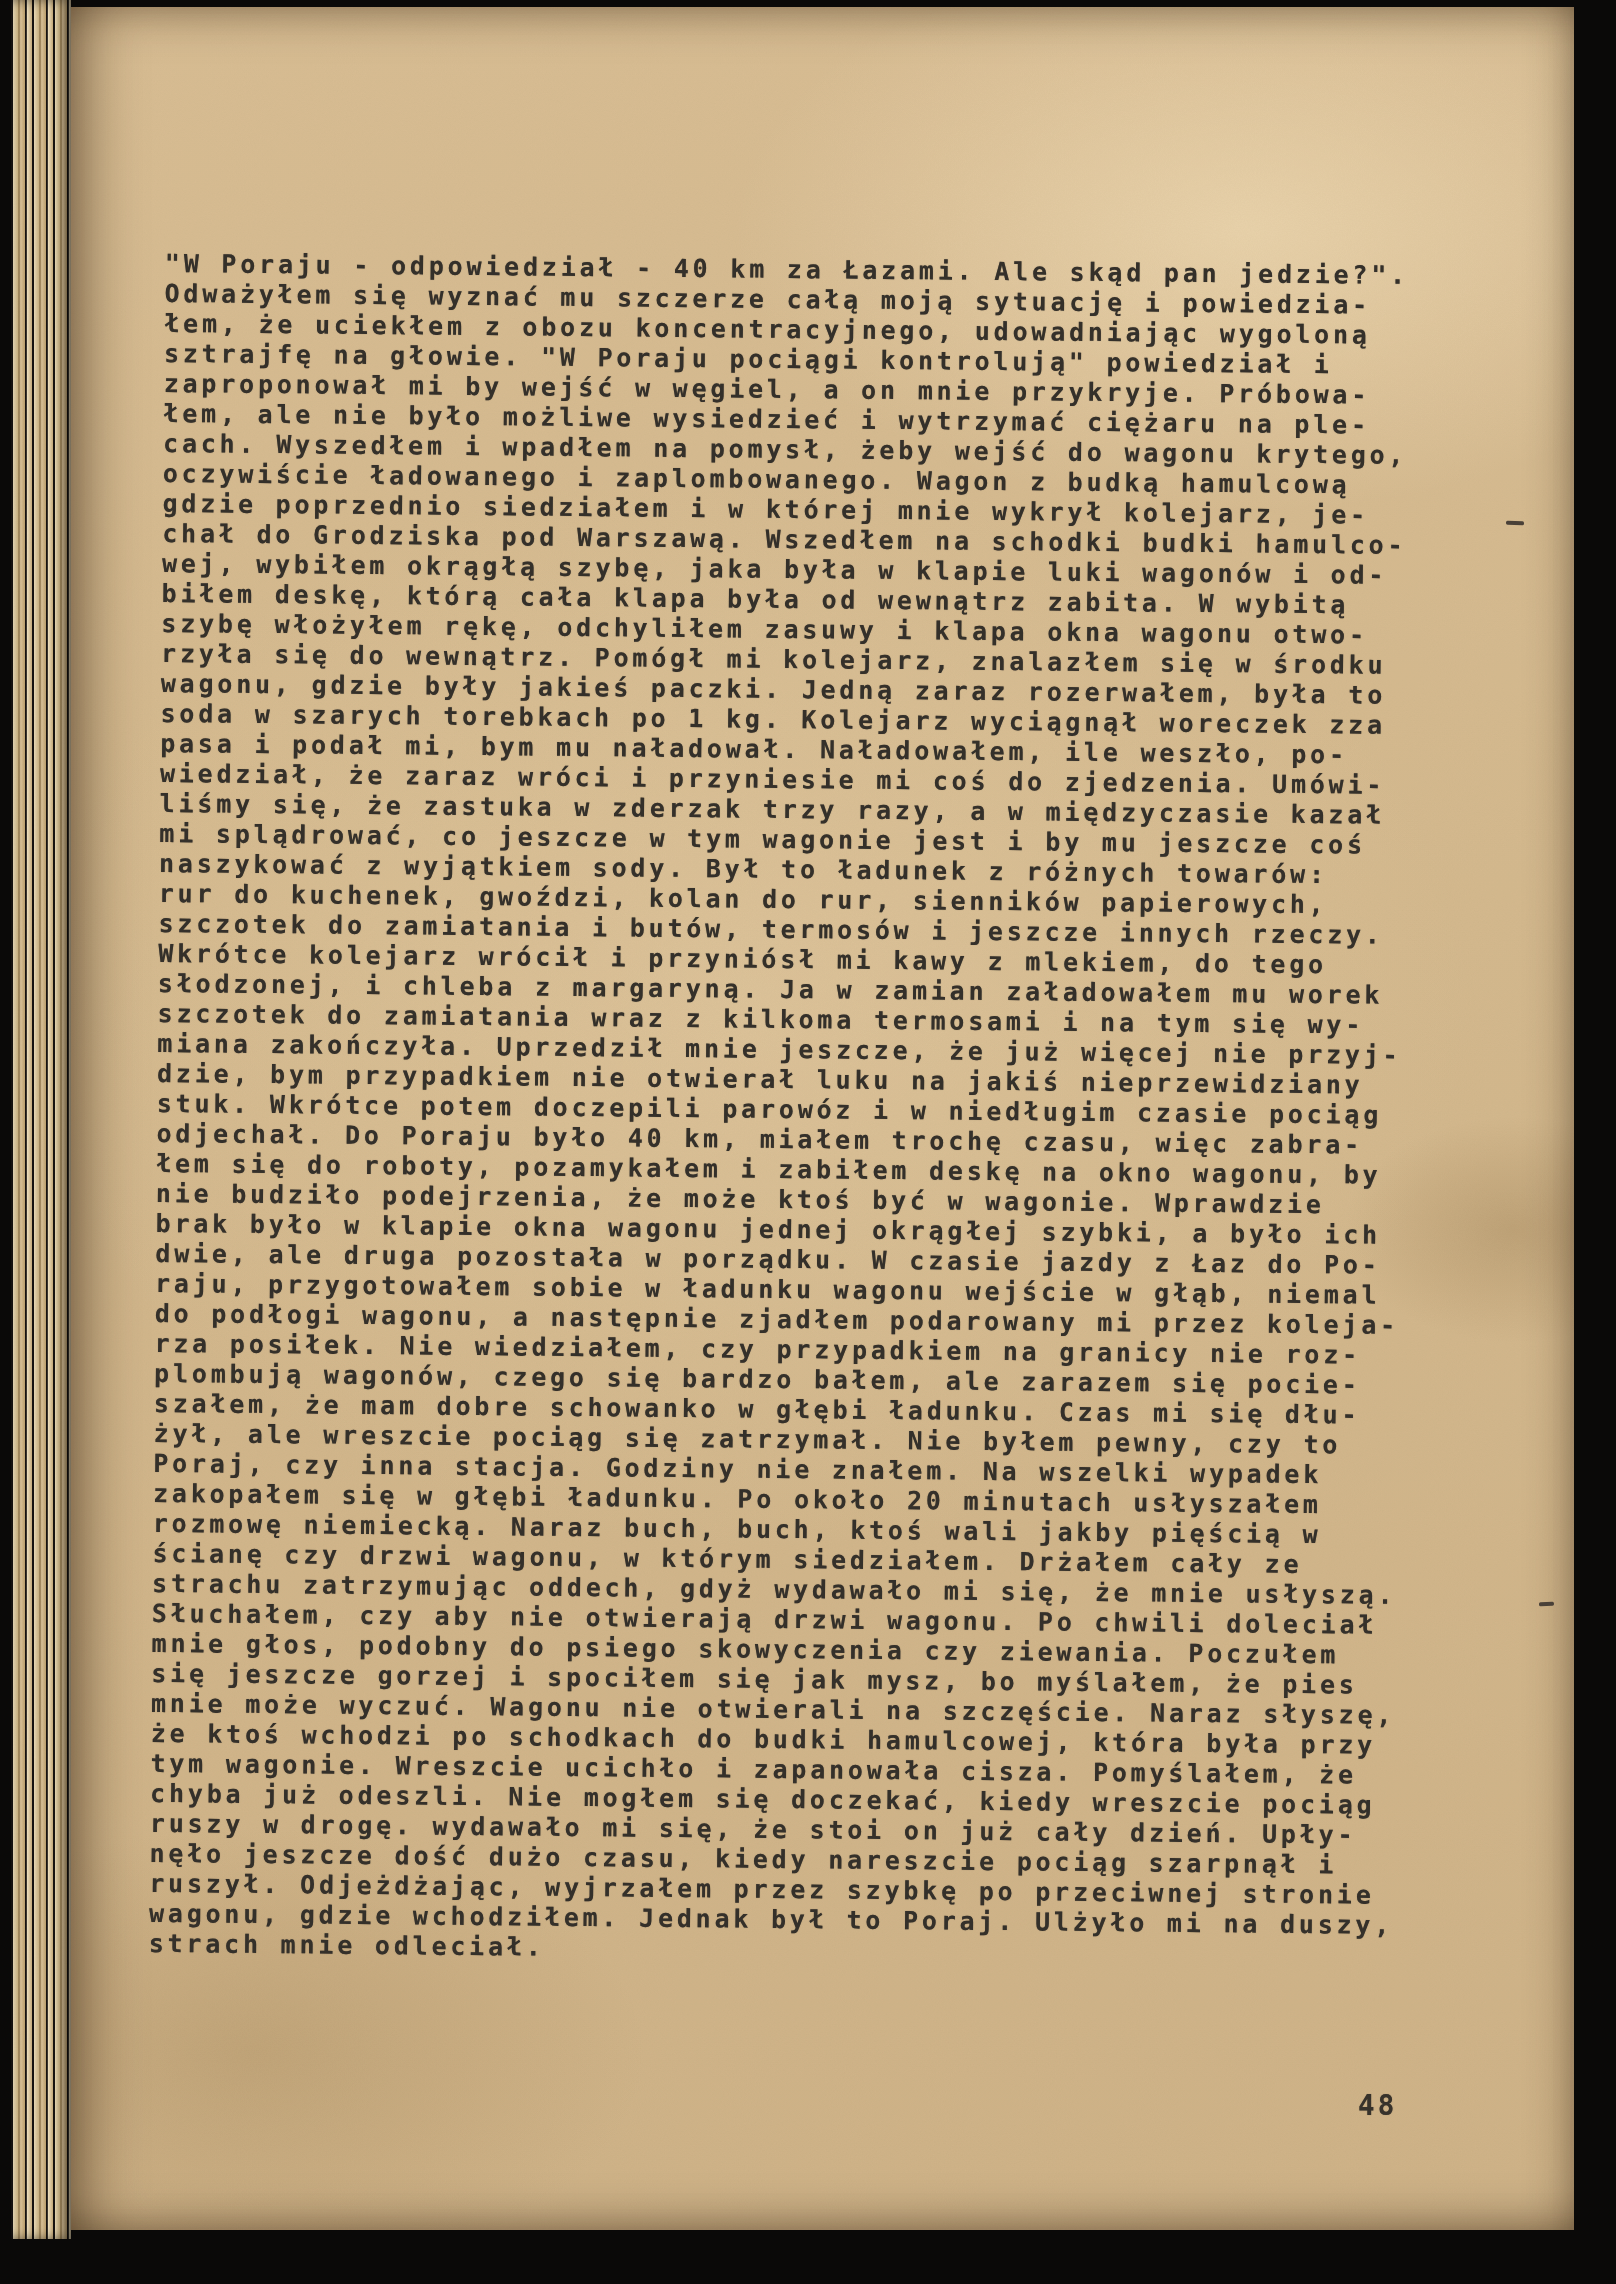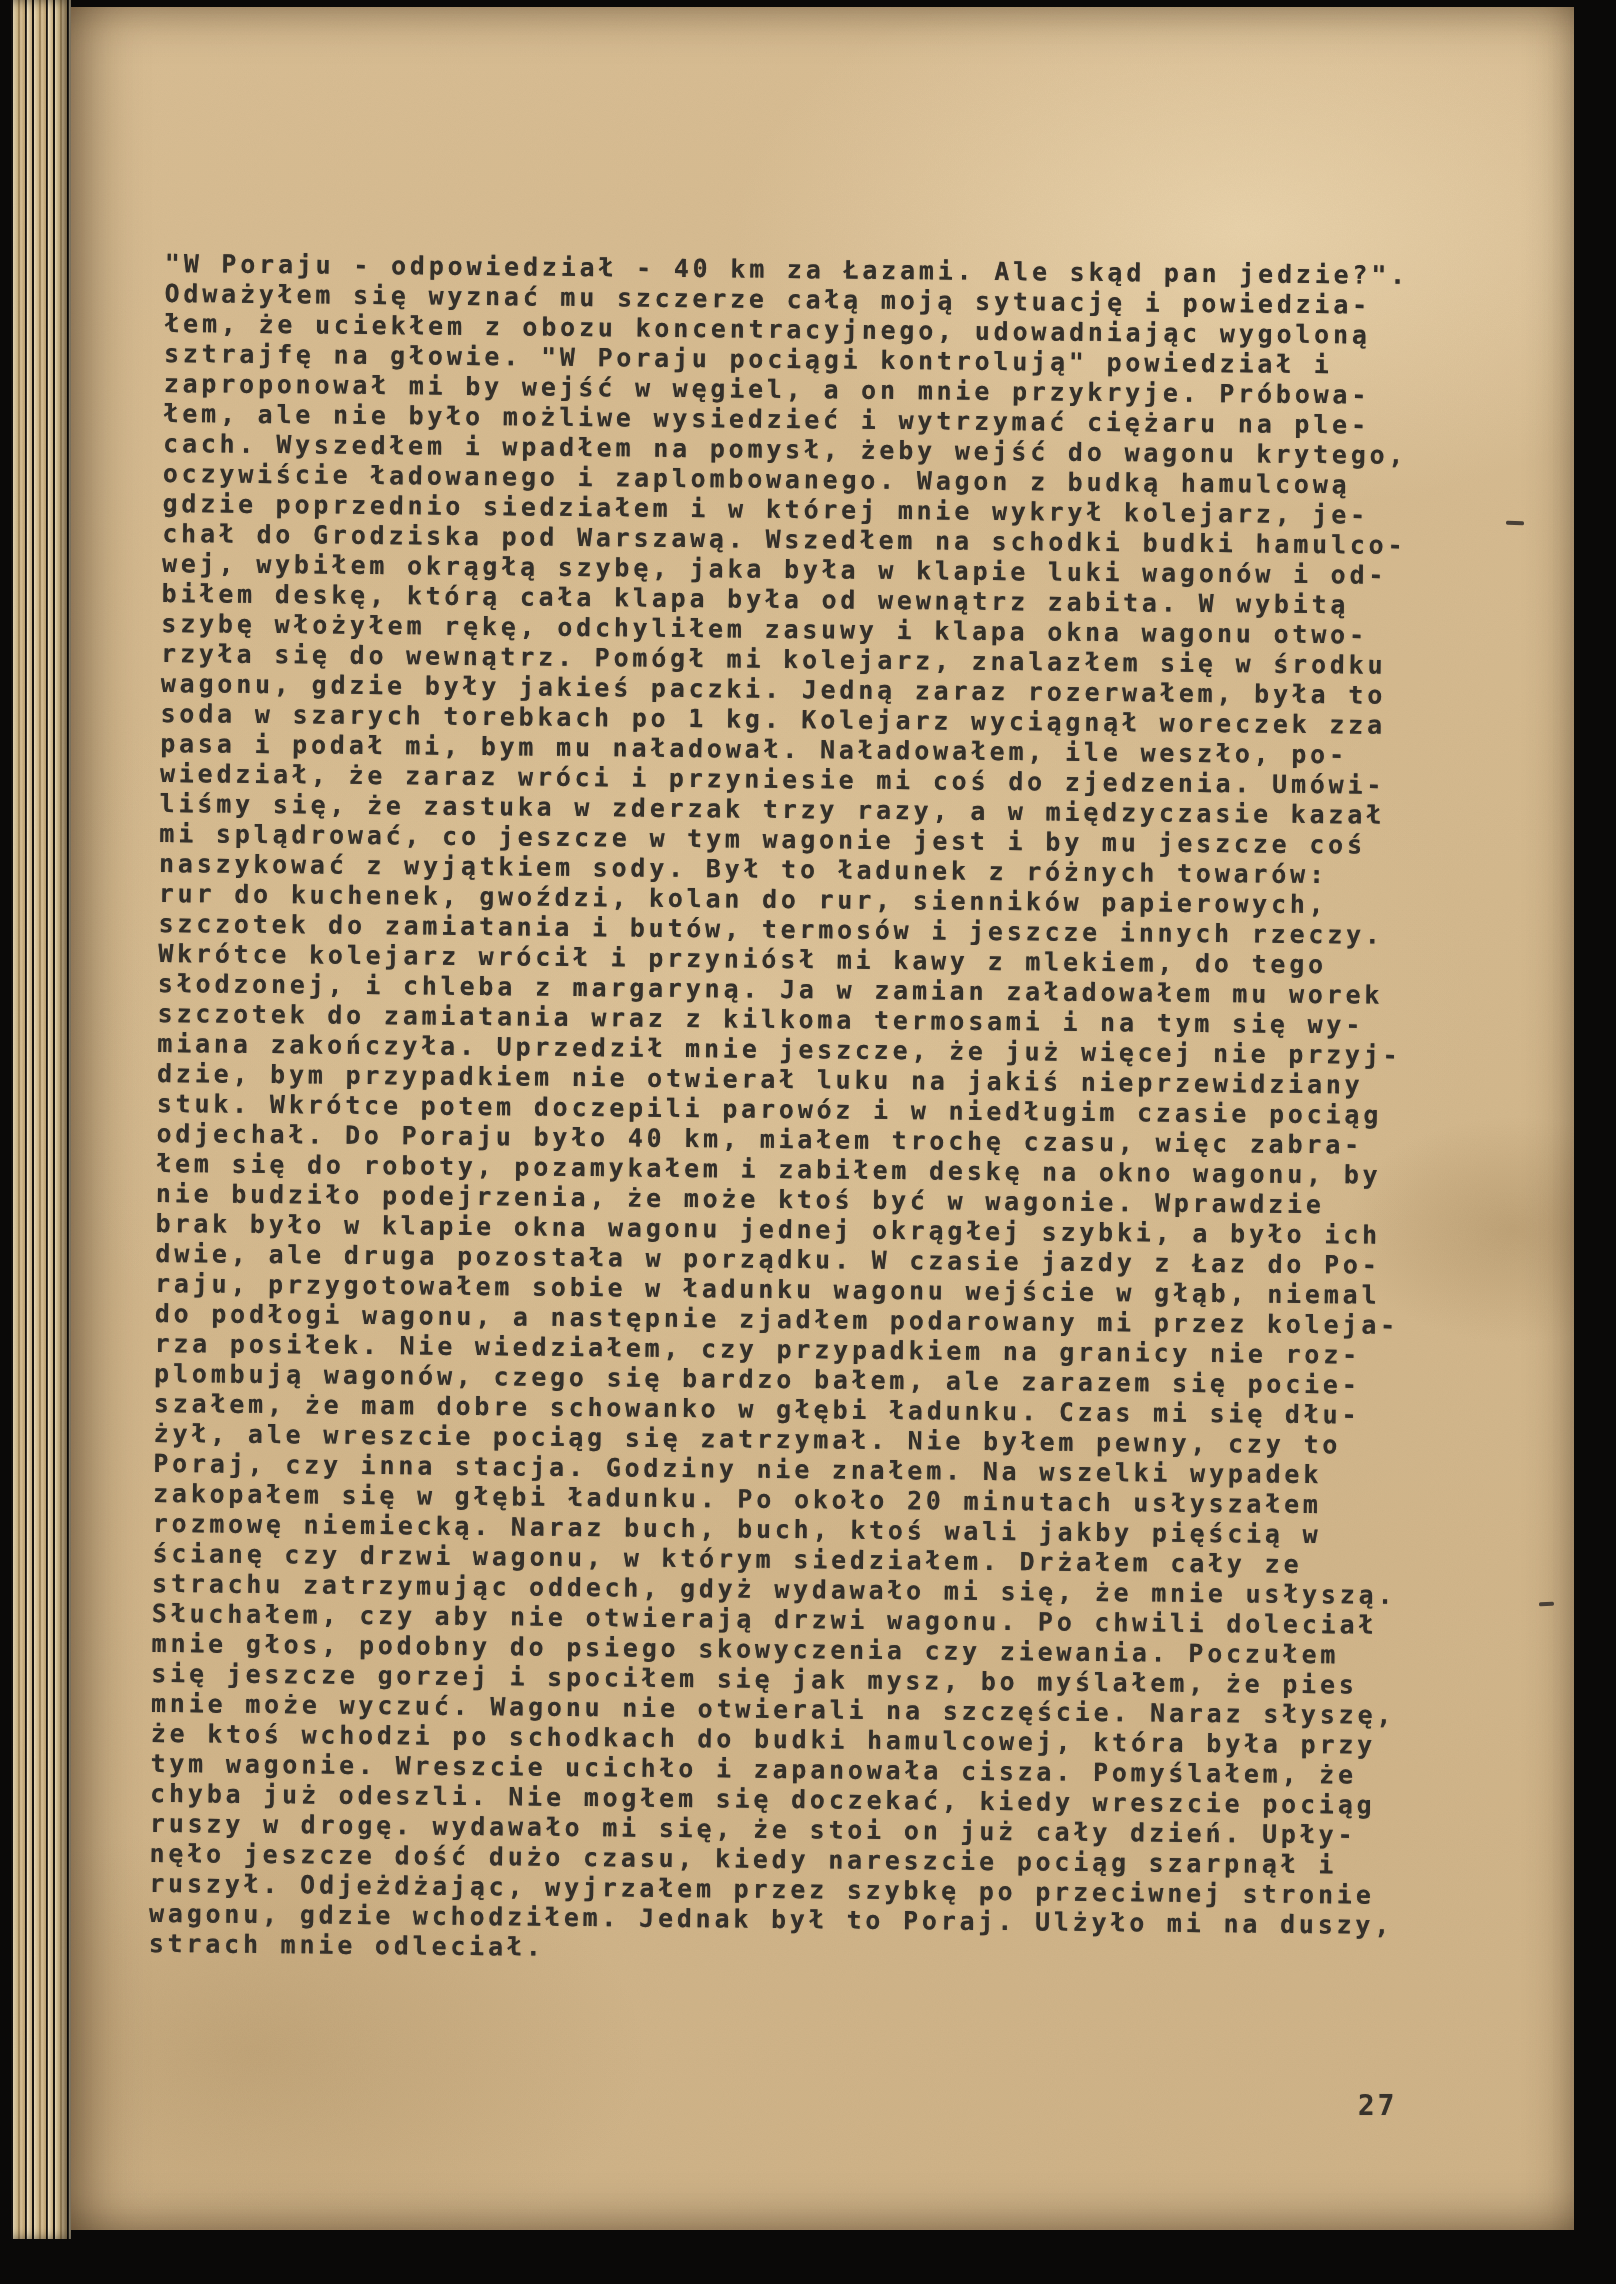--- a/index.html
+++ b/index.html
@@ -155,21 +155,21 @@
 mnie może wyczuć. Wagonu nie otwierali na szczęście. Naraz słyszę,
 że ktoś wchodzi po schodkach do budki hamulcowej, która była przy
 tym wagonie. Wreszcie ucichło i zapanowała cisza. Pomyślałem, że
 chyba już odeszli. Nie mogłem się doczekać, kiedy wreszcie pociąg
 ruszy w drogę. wydawało mi się, że stoi on już cały dzień. Upły-
 nęło jeszcze dość dużo czasu, kiedy nareszcie pociąg szarpnął i
 ruszył. Odjeżdżając, wyjrzałem przez szybkę po przeciwnej stronie
 wagonu, gdzie wchodziłem. Jednak był to Poraj. Ulżyło mi na duszy,
 strach mnie odleciał.</pre>
 
-    <div class="page-number">27</div>
+    <div class="page-number">48</div>
 
     <div class="artifact-dash dash-1"></div>
     <div class="artifact-dash dash-2"></div>
   </div>
 
   <svg class="grain" xmlns="http://www.w3.org/2000/svg" width="1616" height="2284" viewBox="0 0 2000 2826">
     <filter id="noise">
       <feTurbulence type="fractalNoise" baseFrequency="0.8" numOctaves="2" stitchTiles="stitch"></feTurbulence>
       <feColorMatrix type="matrix" values="0 0 0 0 0.45  0 0 0 0 0.38  0 0 0 0 0.28  0 0 0 0.12 0"></feColorMatrix>
     </filter>

